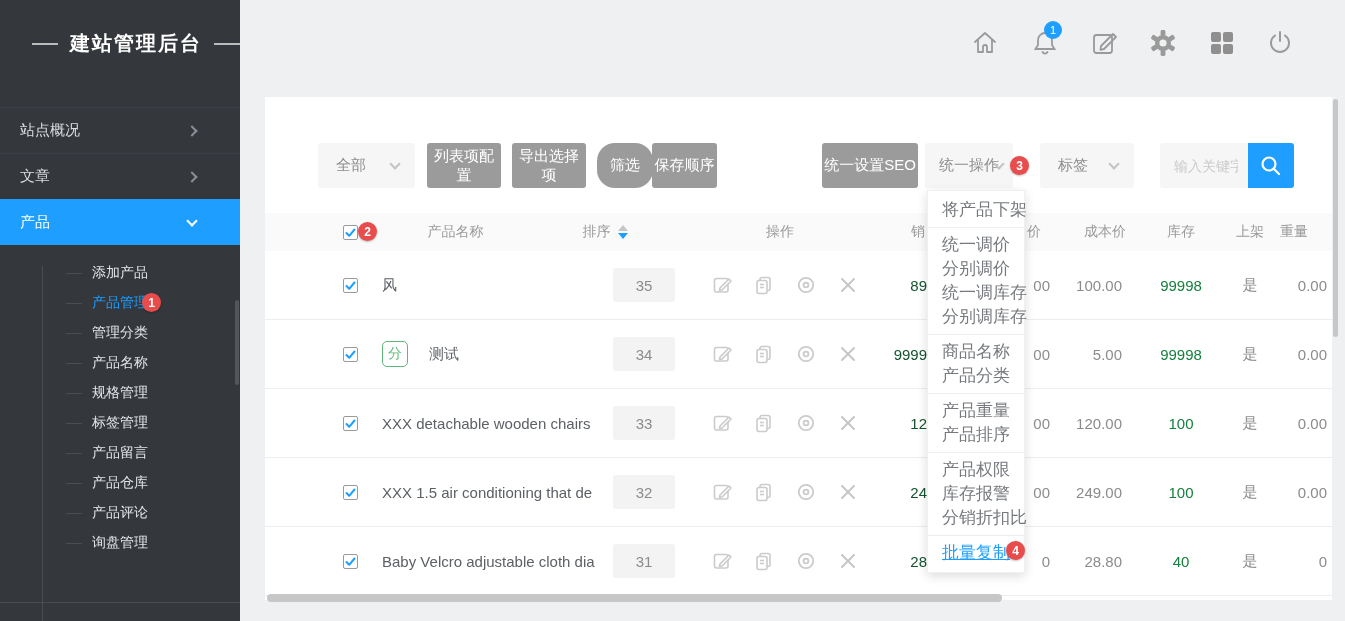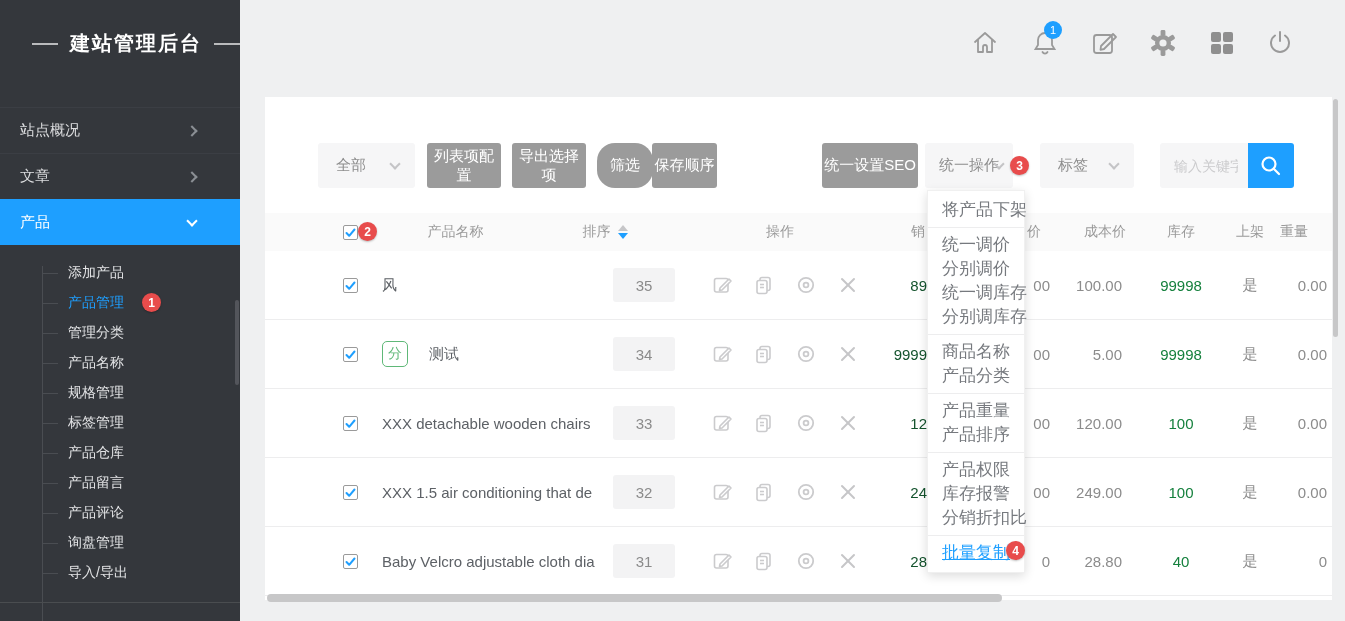--- a/index.html
+++ b/index.html
@@ -14,21 +14,21 @@
   .logo .dash { width: 26px; height: 2px; background: #babbbd; }
   .logo .logo-text { color: #ffffff; font-size: 20px; font-weight: bold; letter-spacing: 2px; white-space: nowrap; }
   .menu { position: absolute; top: 107px; left: 0; width: 240px; }
   .menu-item { position: relative; height: 46px; display: flex; align-items: center; padding-left: 20px; color: #dcdddf; font-size: 15px; border-top: 1px solid #3b3e44; cursor: pointer; }
   .menu-item .chev { position: absolute; right: 44px; }
   .menu-item.active { background: #1e9fff; color: #ffffff; border-top-color: #1e9fff; }
   .chev { display: inline-block; width: 8px; height: 8px; border-right: 2px solid #8b8f94; border-bottom: 2px solid #8b8f94; }
   .chev.right { transform: rotate(-45deg); }
   .chev.down { transform: rotate(45deg); margin-top: -4px; }
   .menu-item.active .chev { border-color: #ffffff; }
-  .subtree { position: absolute; top: 258px; left: 0; width: 240px; }
+  .subtree { position: absolute; top: 258px; left: 0; width: 240px; padding-left: 24px; }
   .subtree .vline { position: absolute; left: 42px; top: 8px; width: 1px; height: 566px; background: #4a4d52; }
   .subitem { position: relative; height: 30px; display: flex; align-items: center; padding-left: 68px; color: #e3e4e6; font-size: 14px; cursor: pointer; }
   .subitem::before { content: ""; position: absolute; left: 42px; top: 15px; width: 16px; height: 1px; background: #4a4d52; }
   .subitem.active { color: #1e9fff; }
   .side-divider { position: absolute; left: 0; top: 602px; width: 240px; height: 1px; background: #4a4d50; }
   .side-scroll { position: absolute; right: 1px; top: 300px; width: 4px; height: 85px; background: #6d7075; border-radius: 2px; opacity: .55; }
   
   .mark { position: absolute; width: 19px; height: 19px; border-radius: 50%; background: #e84c4c; color: #fff; font-size: 12px; font-weight: bold; display: flex; align-items: center; justify-content: center; z-index: 30; box-shadow: 0 1px 2px rgba(0,0,0,.25); }
   .bell-badge { position: absolute; left: 1044px; top: 21px; width: 18px; height: 18px; border-radius: 50%; background: #1e9fff; color: #fff; font-size: 11px; display: flex; align-items: center; justify-content: center; z-index: 5; }
   
@@ -118,33 +118,30 @@
       <div class="subitem">
           <span>产品名称</span>
         </div>
       <div class="subitem">
           <span>规格管理</span>
         </div>
       <div class="subitem">
           <span>标签管理</span>
         </div>
       <div class="subitem">
+          <span>产品留言</span>
+        </div>
+      <div class="subitem">
           <span>产品仓库</span>
         </div>
       <div class="subitem">
-          <span>产品留言</span>
-        </div>
-      <div class="subitem">
           <span>产品评论</span>
         </div>
       <div class="subitem">
           <span>询盘管理</span>
-        </div>
-      <div class="subitem">
-          <span>导入/导出</span>
         </div>
     </div>
     <div class="side-divider"></div>
     <div class="side-scroll"></div>
   </aside>
   <div class="mark" style="left:142px; top:293px;">1</div>
 
   <div class="hicon" style="left:969px;">
     <svg width="30" height="30" viewBox="0 0 30 30" fill="none" stroke="#9a9a9a" stroke-width="1.8" stroke-linecap="round" stroke-linejoin="round">
         <path d="M5 14 L15 5 L25 14"></path>

